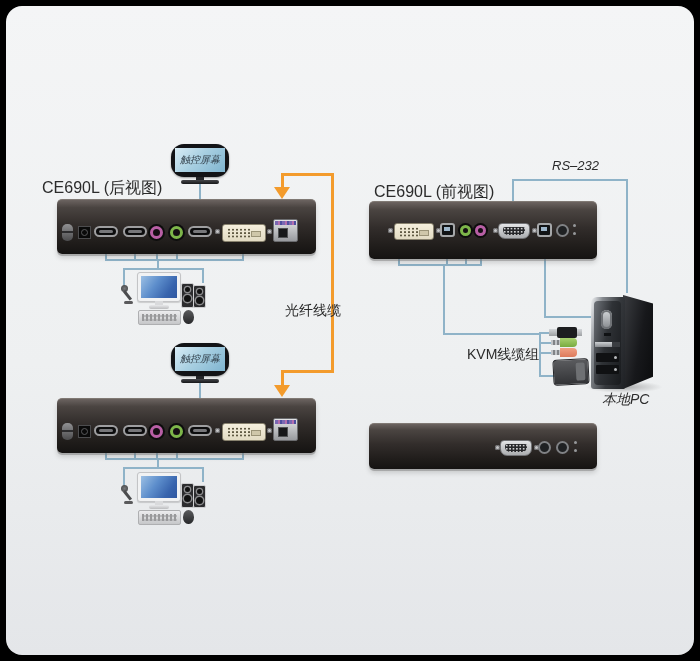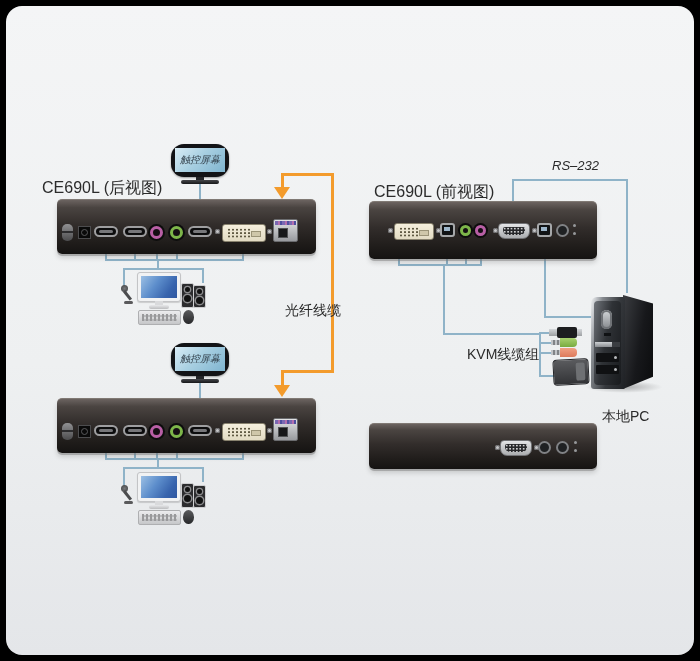--- a/index.html
+++ b/index.html
@@ -340,16 +340,16 @@
       <div class="slot"></div>
       <div class="strip"></div>
       <div class="bay" style="top:56px;"></div>
       <div class="bay" style="top:68px;"></div>
     </div>
   </div>
 
   <div class="lbl-sm" style="left:546px;top:152px;font-size:13px;font-style:italic;">RS–232</div>
   <div class="lbl-sm" style="left:279px;top:296px;">光纤线缆</div>
   <div class="lbl-sm" style="left:461px;top:340px;">KVM线缆组</div>
-  <div class="lbl-sm" style="left:596px;top:402px;">本地PC</div>
+  <div class="lbl-sm" style="left:596px;top:385px;font-style:italic;">本地PC</div>
 
  </div>
 </div>
 
 </body></html>

